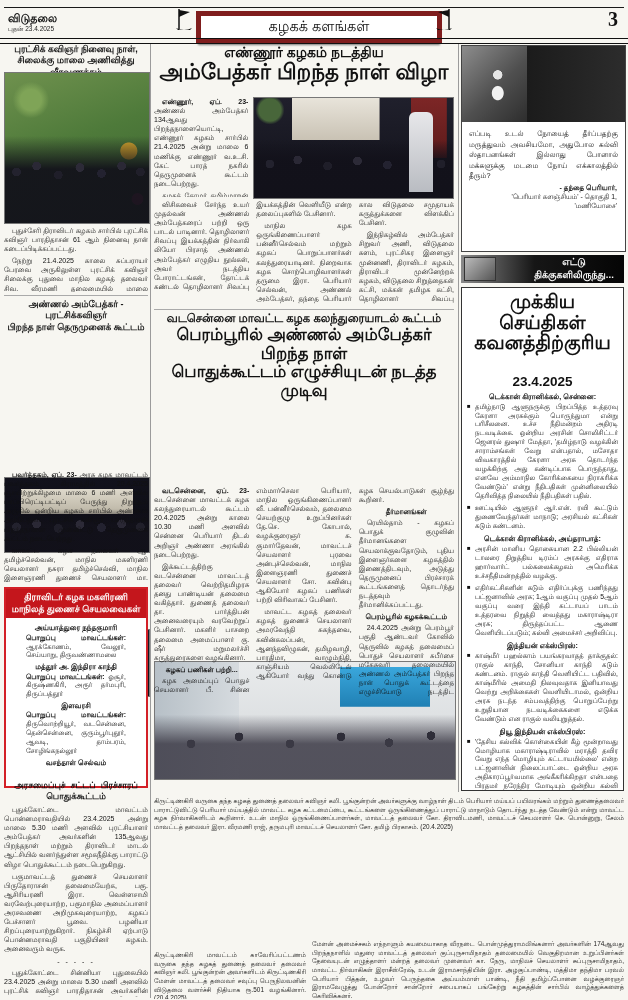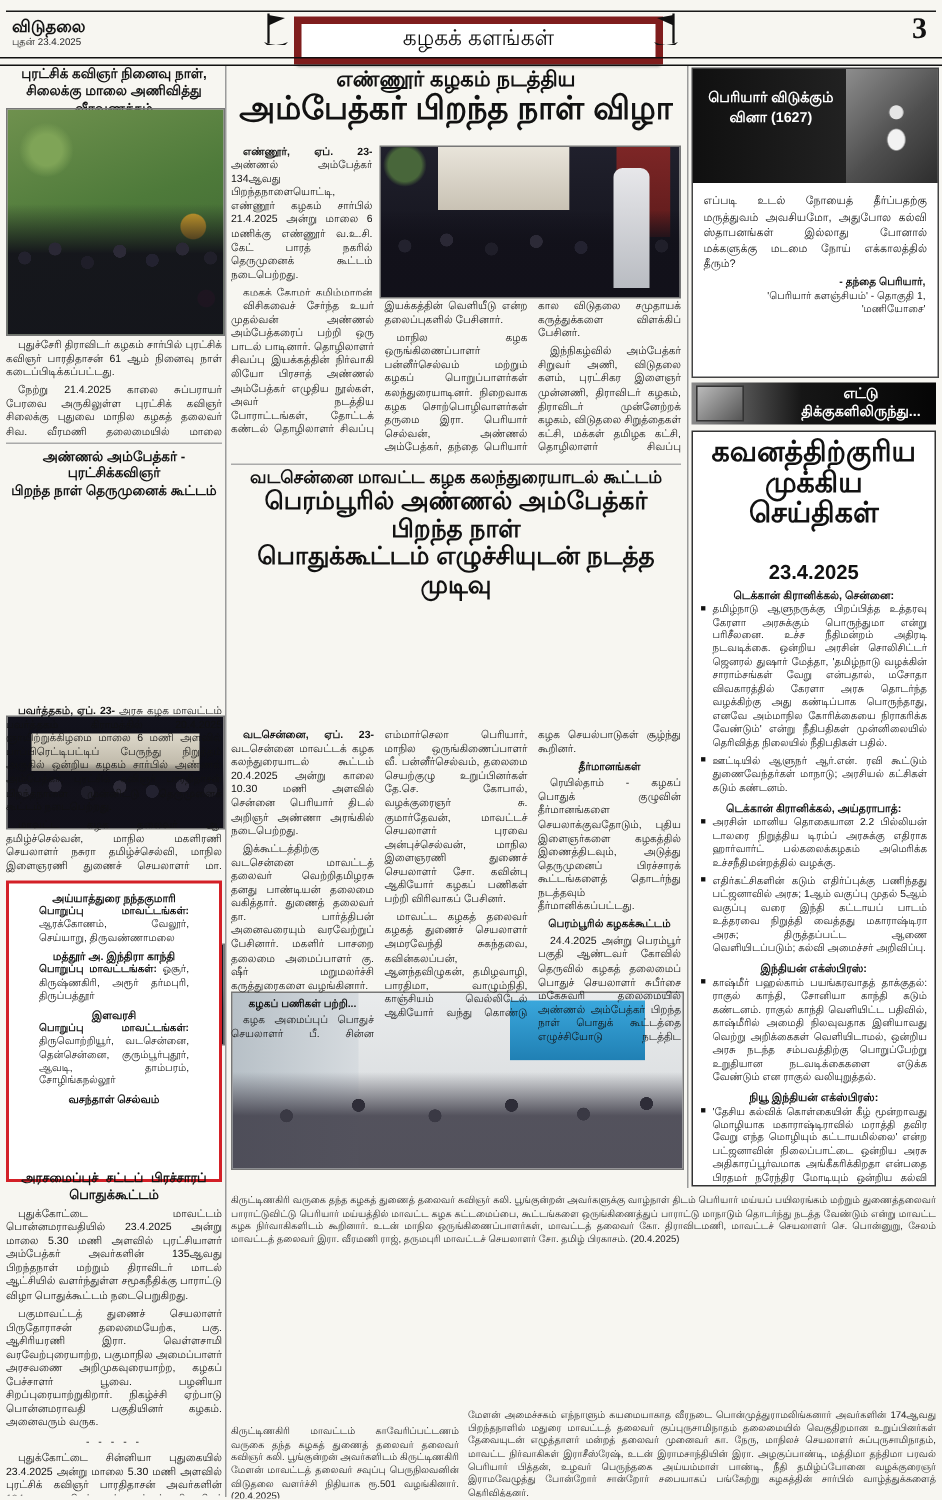--- a/index.html
+++ b/index.html
@@ -164,20 +164,22 @@
 பிறந்த நாள் தெருமுனைக் கூட்டம்</div>
 <div class="abs l-ph2a ph ph-night1 crowd"></div>
 <div class="abs l-ph2b ph ph-night2 crowd"></div>
 <div class="abs l-body2 bt">
   <p><b>பவர்த்தகம், ஏப். 23-</b> <span>அரசு கழக மாவட்டம் பவர்த்தகம் கிராமத்தில் 20.4.2025 ஞாயிற்றுக்கிழமை மாலை 6 மணி அளவில் பாப்பிரெட்டிபட்டிப் பேருந்து நிறுத்தம் அருகில் ஒன்றிய கழகம் சார்பில் அண்ணல் அம்பேத்கர், புரட்சிக் கவிஞர் பாரதிதாசன் பிறந்தநாளை முன்னிட்டு தெருமுனைக் கூட்டம் நடைபெற்றது.</span></p>
   <p>மாவட்ட கழக தலைவர் ஆ. தமிழ்ச்செல்வன், மாநில மகளிரணி செயலாளர் நசுரா தமிழ்ச்செல்வி, மாநில இளைஞரணி துணைச் செயலாளர் மா. செல்வக்குமார், ஒன்றிய இளைஞரணி செயலாளர் ராஜேஷ், திமுக நிர்வாகி இரா. கெட்டு ஆகியோர் முன்னிலை வகித்தனர். கழக சொற்பொழிவாளர்கள் மதுரை பெ. தமிழமுதன், மாநில கலைத்துறை செயலாளர் ப. கருணாநிதி ஆகியோர் சிறப்புரையாற்றினர்.</p>
 
 </div>
 
 <div class="abs women-box">
+  <div class="women-title pre">திராவிடர் கழக மகளிரணி
+மாநிலத் துணைச் செயலவைகள்</div>
   <div class="women-body">
     <p class="w-name">அய்யாத்துரை நந்தகுமாரி</p>
     <p class="w-dist"><b>பொறுப்பு மாவட்டங்கள்:</b> <span>ஆரக்கோணம், வேலூர், செய்யாறு, திருவண்ணாமலை</span></p>
     <p class="w-name">மத்தூர் அ. இந்திரா காந்தி</p>
     <p class="w-dist"><b>பொறுப்பு மாவட்டங்கள்:</b> <span>ஓசூர், கிருஷ்ணகிரி, அரூர் தர்மபுரி, திருப்பத்தூர்</span></p>
     <p class="w-name">இளவரசி</p>
     <p class="w-dist"><b>பொறுப்பு மாவட்டங்கள்:</b> <span>திருவொற்றியூர், வடசென்னை, தென்சென்னை, குரும்பூர்புதூர், ஆவடி, தாம்பரம், சோழிங்கநல்லூர்</span></p>
     <p class="w-name">வசந்தாள் செல்வம்</p>
     <p class="w-dist"><b>பொறுப்பு மாவட்டங்கள்:</b> <span>திருவள்ளூர், செங்கல்பட்டு, காஞ்சிபுரம்</span></p>
     <p class="w-sign1">- நாகை அமிழ்தரசி</p>
@@ -226,38 +228,36 @@
 </div>
 
 <div class="abs cap-wide cap">கிருட்டிணகிரி வருகை தந்த கழகத் துணைத் தலைவர் கவிஞர் கலி. பூங்குன்றன் அவர்களுக்கு வாழ்நாள் திடம் பெரியார் மய்யப் பயிலரங்கம் மற்றும் துணைத்தலைவர் பாராட்டுவிட்டு பெரியார் மய்யத்தில் மாவட்ட கழக கட்டமைப்பை, கூட்டங்களை ஒருங்கிணைத்துப் பாராட்டு மாநாடும் தொடர்ந்து நடத்த வேண்டும் என்று மாவட்ட கழக நிர்வாகிகளிடம் கூறினார். உடன் மாநில ஒருங்கிணைப்பாளர்கள், மாவட்டத் தலைவர் கோ. திராவிடமணி, மாவட்டச் செயலாளர் செ. பொன்னுறு, சேலம் மாவட்டத் தலைவர் இரா. வீரமணி ராஜ், தருமபுரி மாவட்டச் செயலாளர் சோ. தமிழ் பிரகாசம். (20.4.2025)</div>
 
 <div class="abs bl-cap cap">கிருட்டிணகிரி மாவட்டம் காவேரிப்பட்டணம் வருகை தந்த கழகத் துணைத் தலைவர் தலைவர் கவிஞர் கலி. பூங்குன்றன் அவர்களிடம் கிருட்டிணகிரி மேளன் மாவட்டத் தலைவர் சவுப்பு பெருநிலவனின் விடுதலை வளர்ச்சி நிதியாக ரூ.501 வழங்கினார். (20.4.2025)</div>
 
 <div class="abs br-cap cap">மேளன் அமைச்சகம் எந்நாளும் கயமையாகாத வீரநடை பொன்முத்துராமலிங்கனார் அவர்களின் 174ஆவது பிறந்தநாளில் மதுரை மாவட்டத் தலைவர் குப்புருசாமிநாதம் தலைமையில் வெகுதிறமான உறுப்பினர்கள் தேவையுடன் எழுத்தாளர் மன்றத் தலைவர் முனைவர் கா. நேரு, மாநிலச் செயலாளர் சுப்புருசாமிநாதம், மாவட்ட நிர்வாகிகள் இராசீஸ்ரேஷ், உடன் இராமசாந்தியின் இரா. அழகுப்பாண்டி, மத்திமா தந்திமா பரவல் பெரியார் பித்தன், உழவர் பெருந்தகை அய்யம்மாள் பாண்டி, நீதி தமிழ்ப்போனை வழக்குரைஞர் இராமவேழுத்து போன்றோர் சான்றோர் சபையாகப் பங்கேற்று கழகத்தின் சார்பில் வாழ்த்துக்களைத் தெரிவித்தனர்.</div>
 
 <div class="abs r-pbox">
   <div class="r-pbox-head">
-    <div class="r-pbox-title pre">பெரியார் விடுக்கும்
-வினா (1627)</div>
     <div class="r-pbox-photo periyar-ph"></div>
   </div>
   <div class="r-quote">எப்படி உடல் நோயைத் தீர்ப்பதற்கு மருத்துவம் அவசியமோ, அதுபோல கல்வி ஸ்தாபனங்கள் இல்லாது போனால் மக்களுக்கு மடமை நோய் எக்காலத்தில் தீரும்?</div>
   <div class="r-sig">- தந்தை பெரியார்,</div>
   <div class="r-sig2">'பெரியார் களஞ்சியம்' - தொகுதி 1,</div>
   <div class="r-sig2">'மணியோசை'</div>
 </div>
 
 <div class="abs r-band">
   <div class="r-band-thumb"></div>
   <div class="r-band-label">எட்டு திக்குகளிலிருந்து...</div>
 </div>
 
 <div class="abs r-news">
+  <div class="r-news-title">முக்கிய செய்திகள்</div>
   <div class="r-news-title">கவனத்திற்குரிய</div>
-  <div class="r-news-title">முக்கிய செய்திகள்</div>
   <div class="r-news-date">23.4.2025</div>
   <div class="r-src">டெக்கான் கிரானிக்கல், சென்னை:</div>
   <p class="r-item">தமிழ்நாடு ஆளுநருக்கு பிறப்பித்த உத்தரவு கேரளா அரசுக்கும் பொருந்துமா என்று பரிசீலனை. உச்ச நீதிமன்றம் அதிரடி நடவடிக்கை. ஒன்றிய அரசின் சொலிசிட்டர் ஜெனரல் துஷார் மேத்தா, 'தமிழ்நாடு வழக்கின் சாராம்சங்கள் வேறு என்பதால், மசோதா விவகாரத்தில் கேரளா அரசு தொடர்ந்த வழக்கிற்கு அது கண்டிப்பாக பொருந்தாது, எனவே அம்மாநில கோரிக்கையை நிராகரிக்க வேண்டும்' என்று நீதிபதிகள் முன்னிலையில் தெரிவித்த நிலையில் நீதிபதிகள் பதில்.</p>
   <p class="r-item">ஊட்டியில் ஆளுநர் ஆர்.என். ரவி கூட்டும் துணைவேந்தர்கள் மாநாடு; அரசியல் கட்சிகள் கடும் கண்டனம்.</p>
   <div class="r-src">டெக்கான் கிரானிக்கல், அய்தராபாத்:</div>
   <p class="r-item">அரசின் மானிய தொகையான 2.2 பில்லியன் டாலரை நிறுத்திய டிரம்ப் அரசுக்கு எதிராக ஹார்வார்ட் பல்கலைக்கழகம் அமெரிக்க உச்சநீதிமன்றத்தில் வழக்கு.</p>
   <p class="r-item">எதிர்கட்சிகளின் கடும் எதிர்ப்புக்கு பணிந்தது பட்ஜனாவில் அரசு; 1ஆம் வகுப்பு முதல் 5ஆம் வகுப்பு வரை இந்தி கட்டாயப் பாடம் உத்தரவை நிறுத்தி வைத்தது மகாராஷ்டிரா அரசு; திருத்தப்பட்ட ஆணை வெளியிடப்படும்; கல்வி அமைச்சர் அறிவிப்பு.</p>
   <div class="r-src">இந்தியன் எக்ஸ்பிரஸ்:</div>
   <p class="r-item">காஷ்மீர் பஹல்காம் பயங்கரவாதத் தாக்குதல்: ராகுல் காந்தி, சோனியா காந்தி கடும் கண்டனம். ராகுல் காந்தி வெளியிட்ட பதிவில், காஷ்மீரில் அமைதி நிலவுவதாக இனியாவது வெற்று அறிக்கைகள் வெளியிடாமல், ஒன்றிய அரசு நடந்த சம்பவத்திற்கு பொறுப்பேற்று உறுதியான நடவடிக்கைகளை எடுக்க வேண்டும் என ராகுல் வலியுறுத்தல்.</p>
   <div class="r-src">நியூ இந்தியன் எக்ஸ்பிரஸ்:</div>

